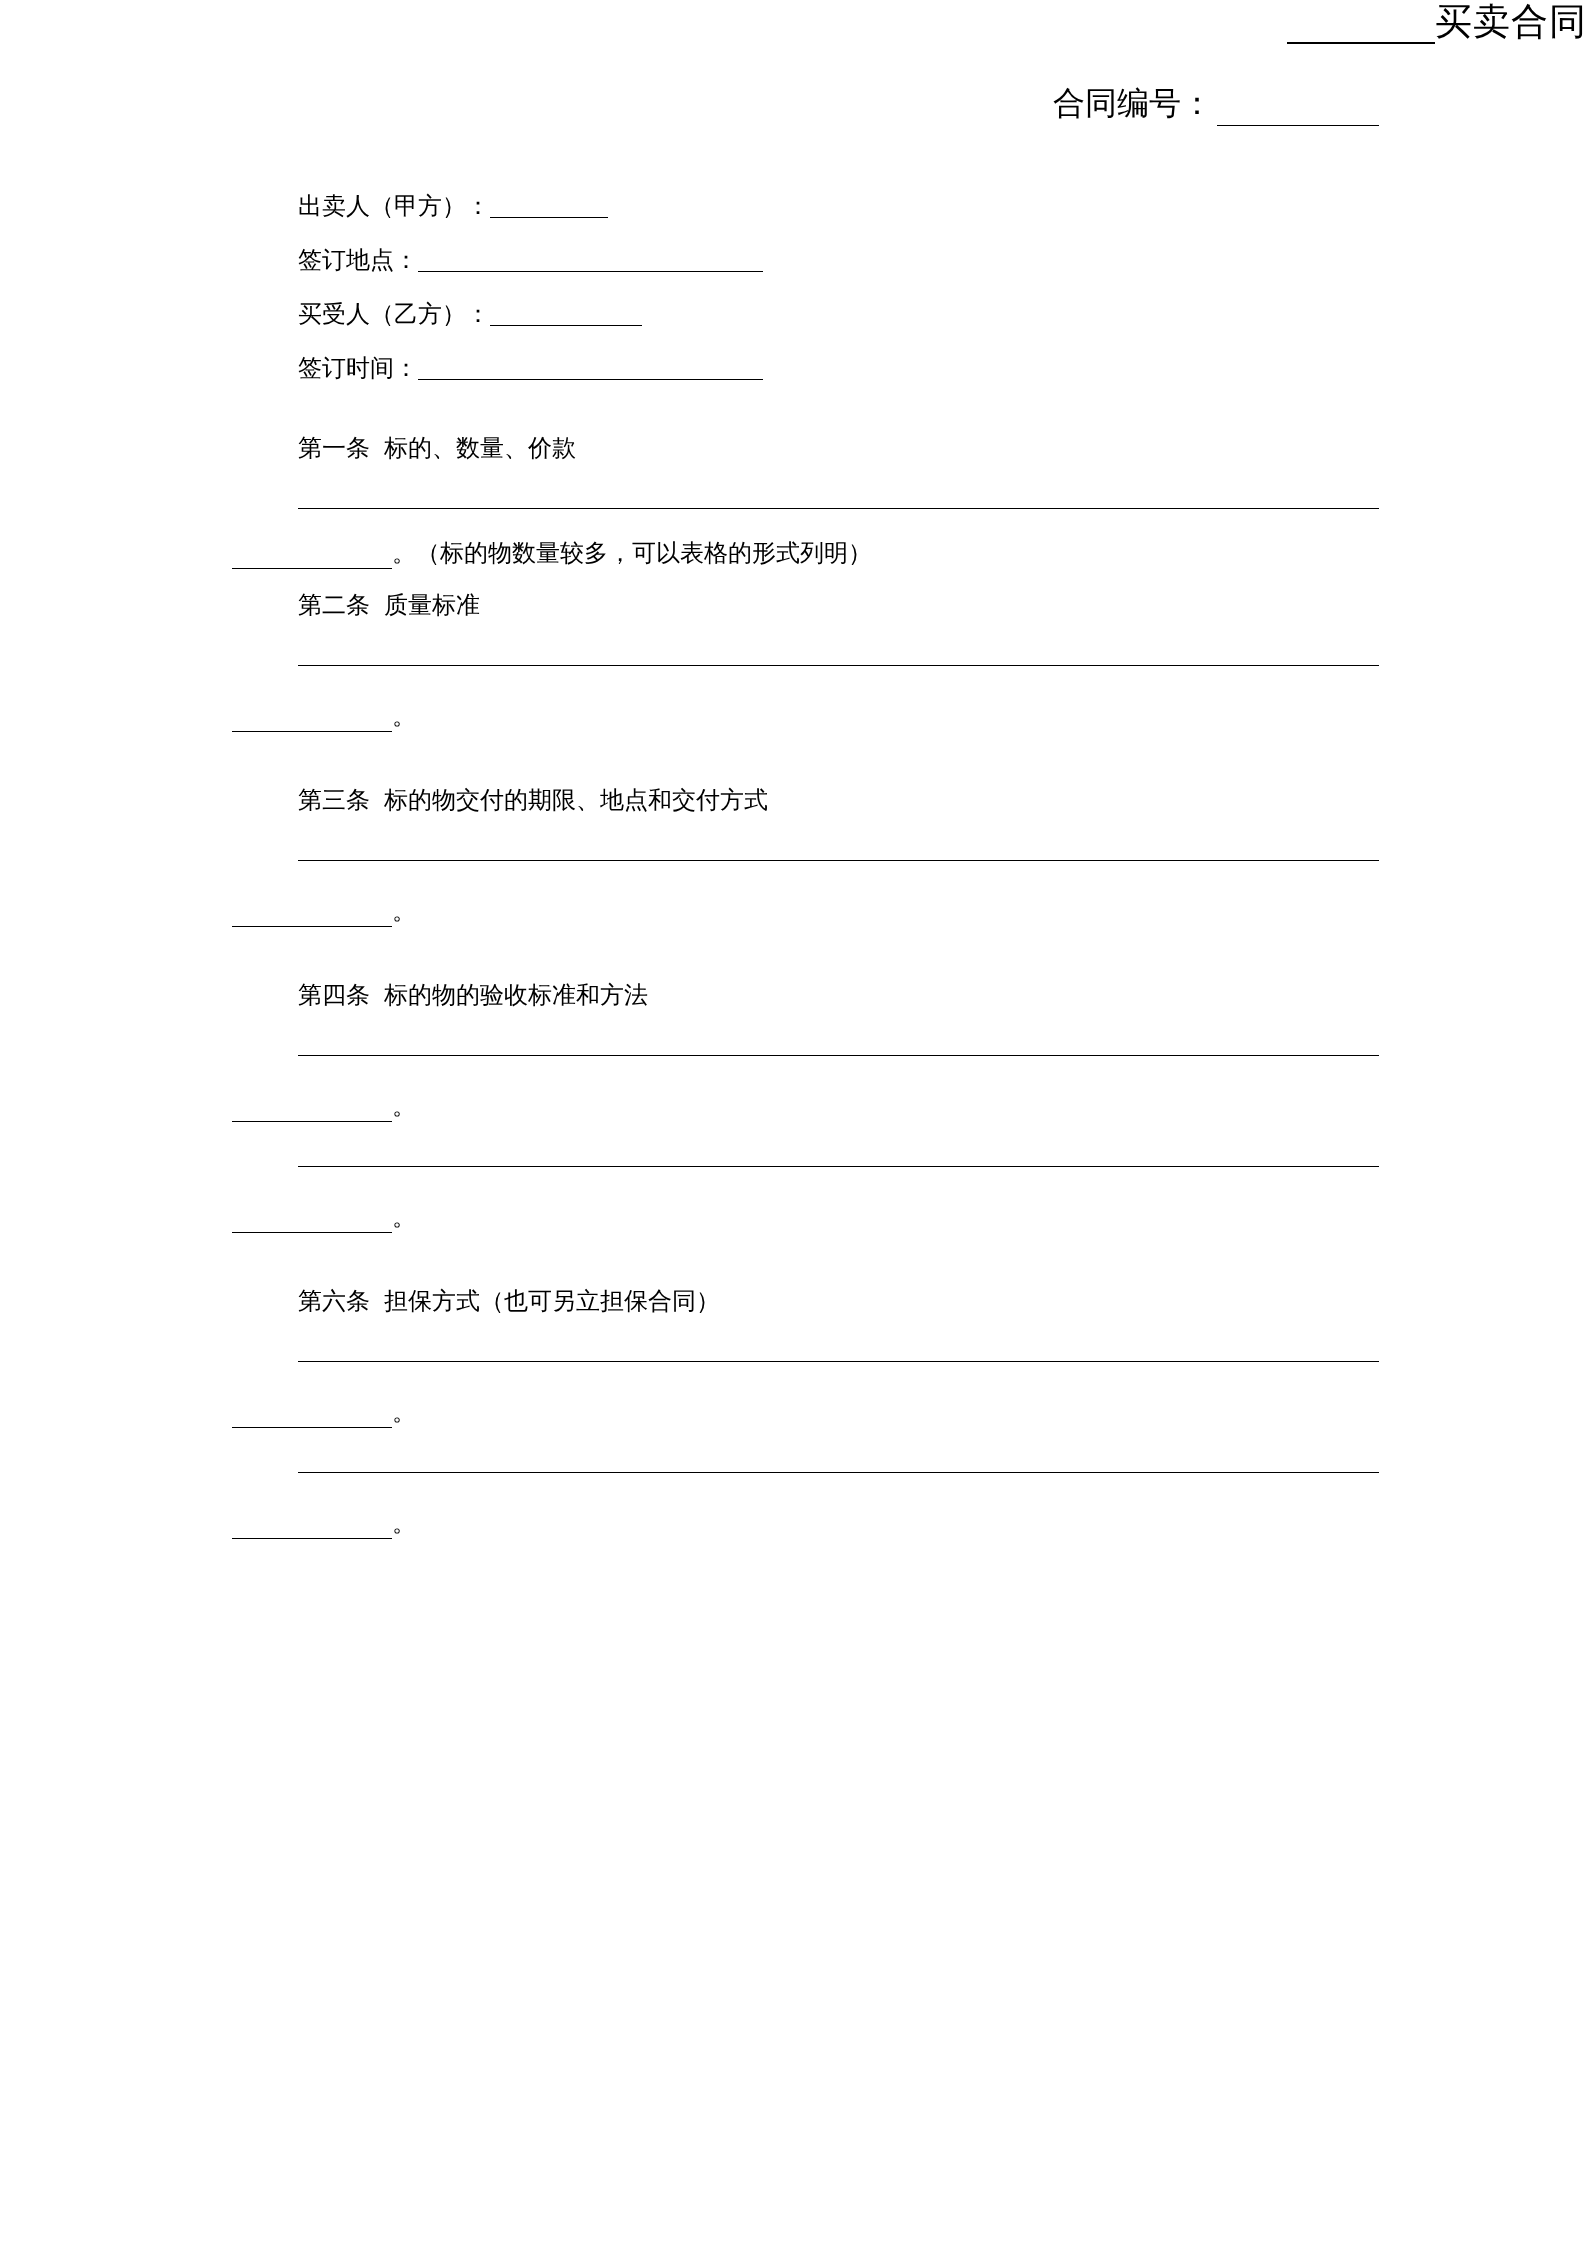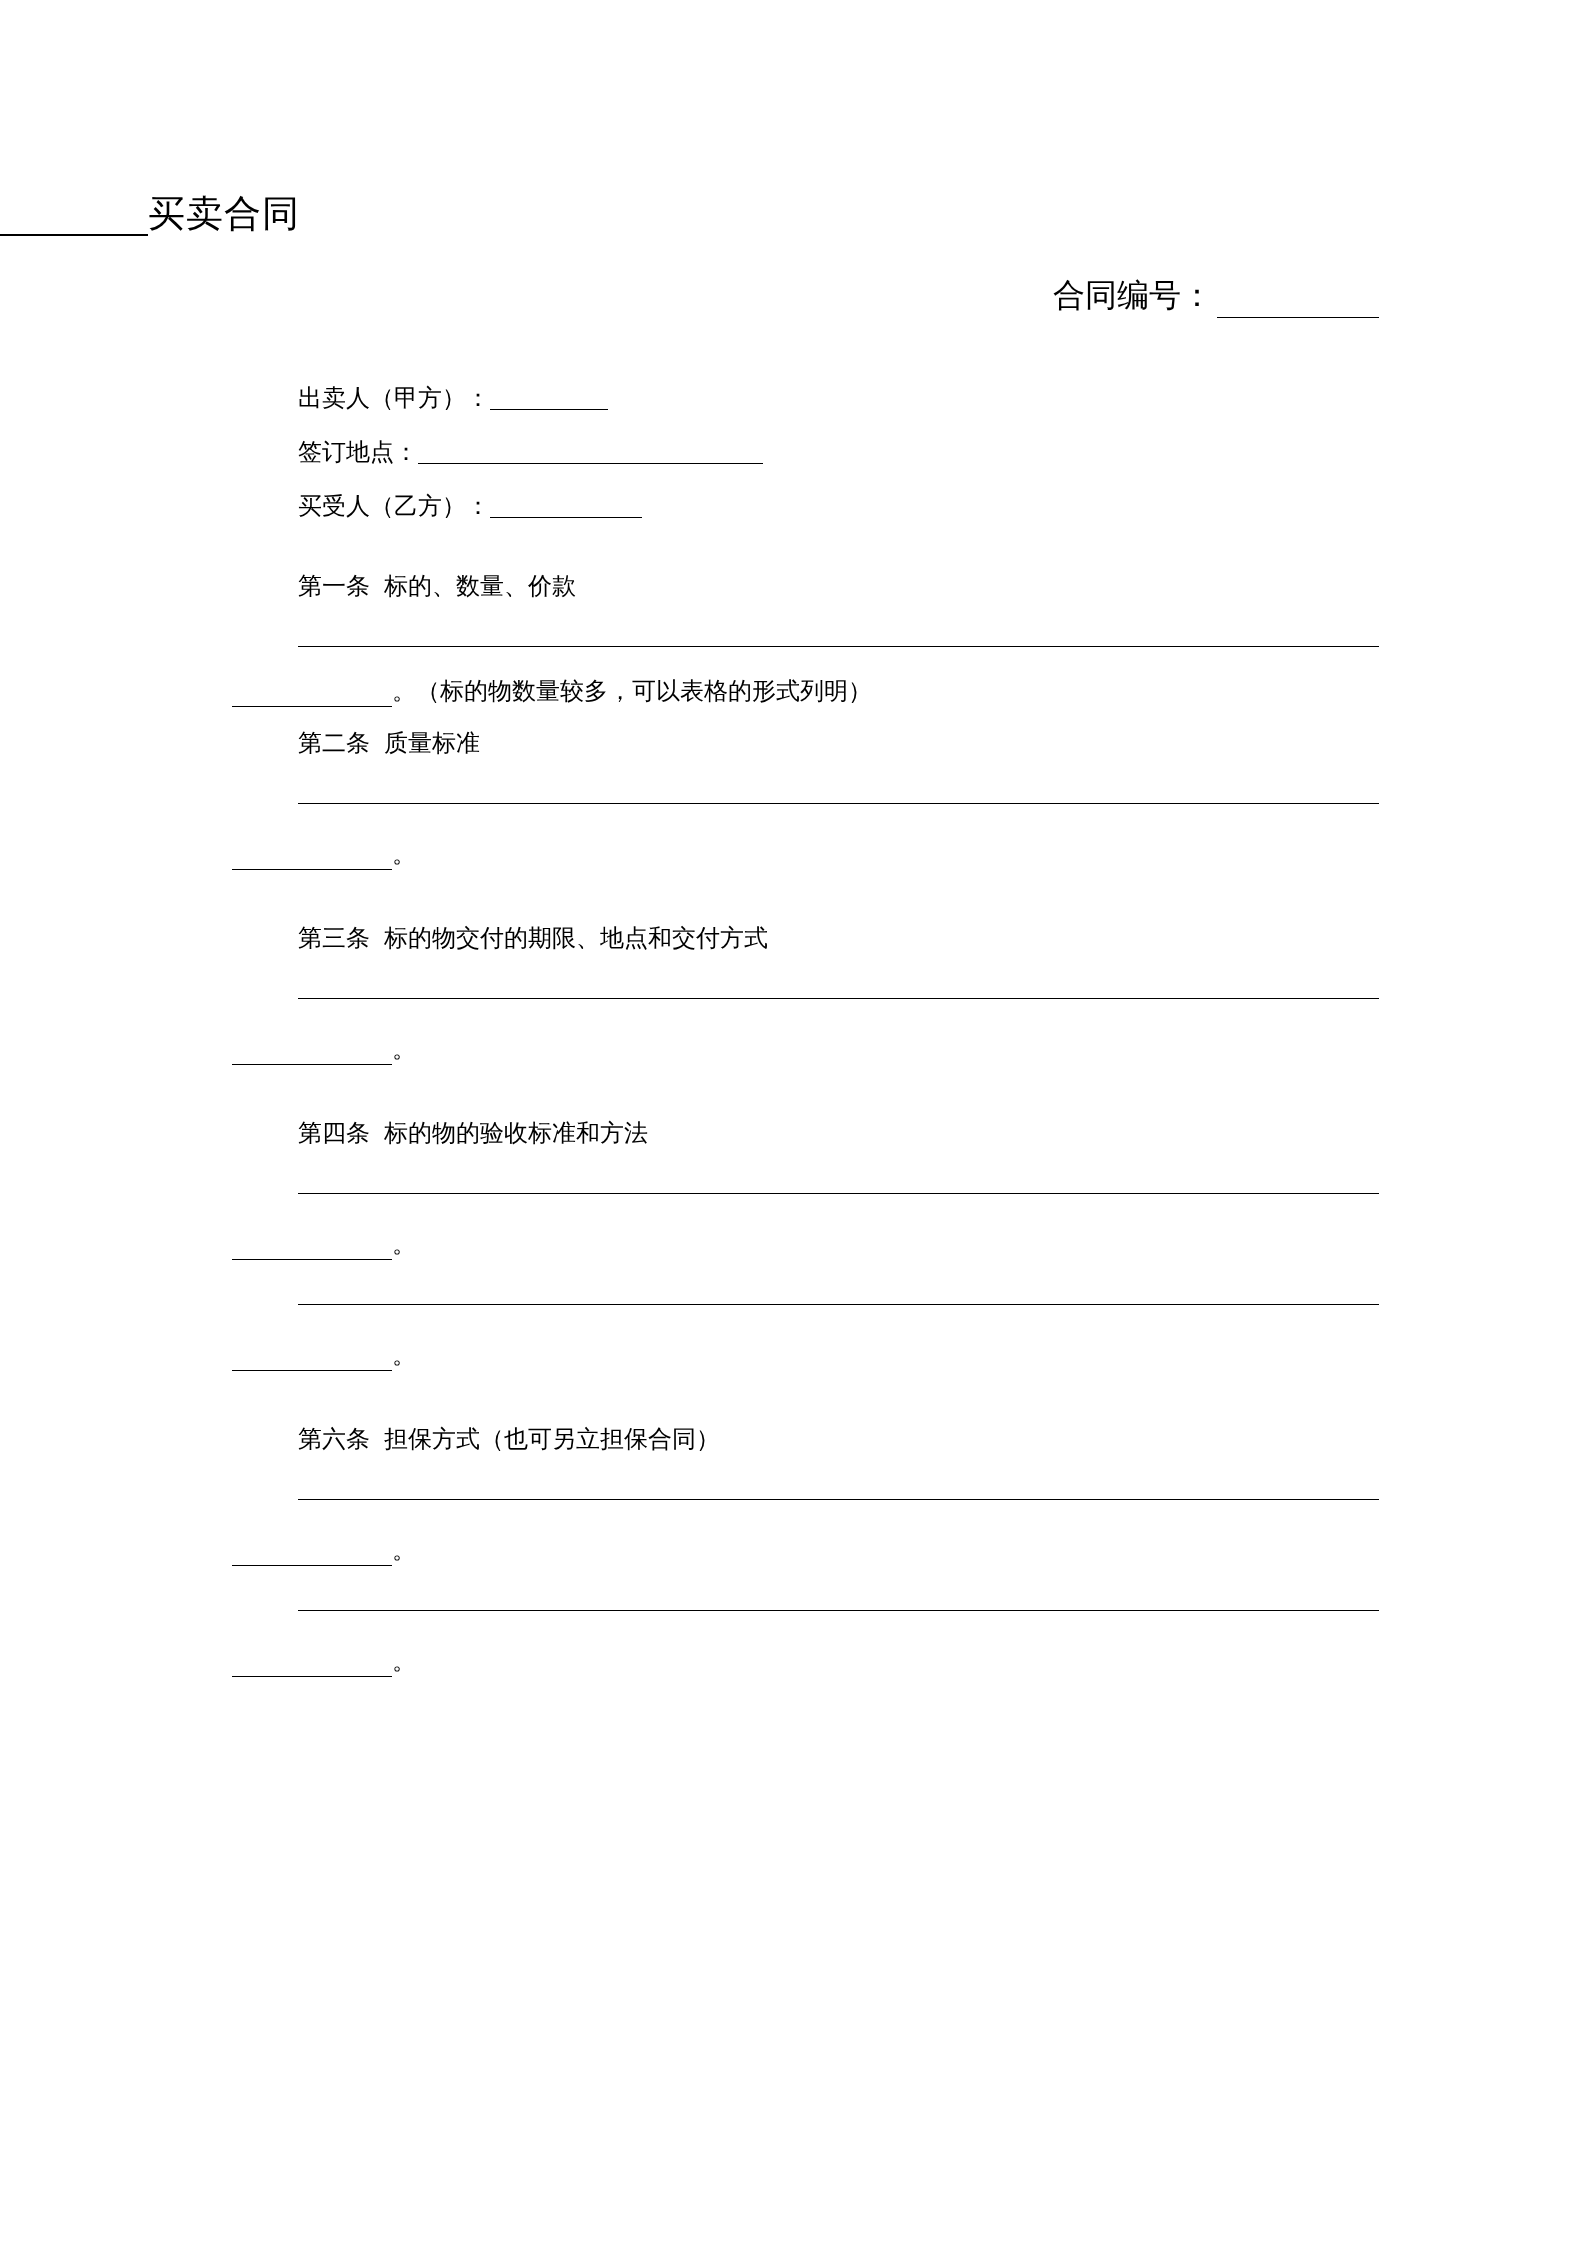--- a/index.html
+++ b/index.html
@@ -18,22 +18,21 @@
   .page {
     position: relative;
     width: 1587px;
     height: 2245px;
     box-sizing: border-box;
     padding: 0;
   }
 
   
   .title-row {
-    text-align: left;
-    margin-top: 192px;
+    text-align: right;
     font-size: 37px;
     letter-spacing: 1px;
     line-height: 1.2;
   }
   .title-blank {
     display: inline-block;
     width: 148px;
     border-bottom: 2px solid #000;
     vertical-align: bottom;
     height: 32px;
@@ -136,20 +135,23 @@
   <div class="parties">
     <div class="party-line">
       <span class="lbl">出卖人（甲方）：</span><span class="blank-sm w-110"></span>
     </div>
     <div class="party-line">
       <span class="lbl">签订地点：</span><span class="blank-sm w-340"></span>
     </div>
     <div class="party-line">
       <span class="lbl">买受人（乙方）：</span><span class="blank-sm w-150"></span>
     </div>
+    <div class="party-line">
+      <span class="lbl">签订时间：</span><span class="blank-sm w-340"></span>
+    </div>
   </div>
 
   <div class="clause">
     <div class="clause-title">
       <span class="num">第一条</span><span>标的、数量、价款</span>
     </div>
     <div class="rule-line"></div>
     <div class="tail-line first-tail">
       <span class="blank-tail"></span><span class="after">。（标的物数量较多，可以表格的形式列明）</span>
     </div>

